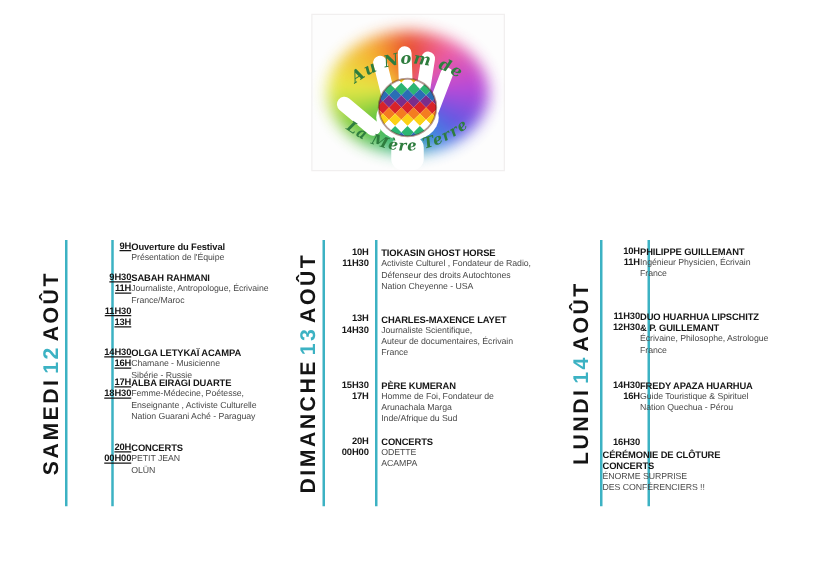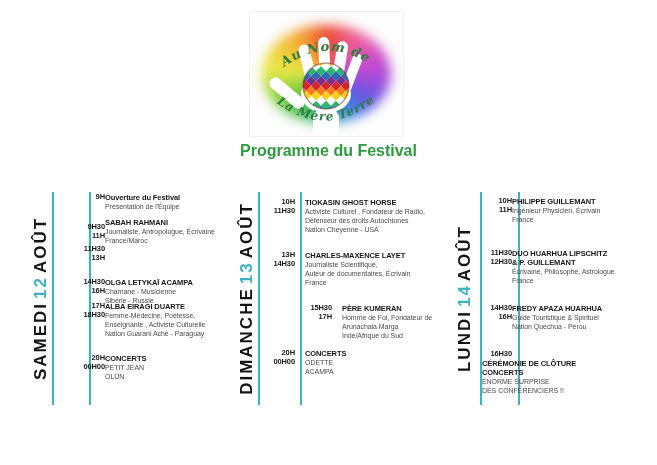--- a/index.html
+++ b/index.html
@@ -31,21 +31,21 @@
   .vline{position:absolute;top:192px;height:213px;width:2px;background:#3cb2c3;}
 
   .event{position:absolute;display:flex;align-items:flex-start;}
   .etime{font-weight:bold;font-size:7.5px;line-height:8.5px;text-align:right;
         color:#161616;letter-spacing:-0.1px;flex:none;}
   .ebody{flex:none;}
   .col2 .ebody{margin-left:10px;}
   .en{font-weight:bold;font-size:7.5px;line-height:9px;color:#161616;
         white-space:nowrap;letter-spacing:-0.1px;}
   .ed{font-size:7px;line-height:9px;color:#4a4a4a;white-space:nowrap;letter-spacing:-0.05px;}
-  .tw1{width:51px;} .tw2{width:35px;} .tw3{width:30px;}
+  .tw1{width:51px;text-decoration:underline;} .tw2{width:35px;} .tw3{width:30px;}
 </style>
 </head>
 <body>
 
 <div class="page">
 
   <div class="logo">
     <div class="logo-oval"></div>
     <svg width="153" height="124" viewBox="0 0 153 124">
       <defs>
@@ -190,21 +190,20 @@
       <text class="script-text" font-size="13">
         <textPath href="#arcT" startOffset="50%" text-anchor="middle">Au Nom de</textPath>
       </text>
       <path id="arcB" d="M 28 92 Q 76 126 124 90" fill="none"></path>
       <text class="script-text" font-size="12">
         <textPath href="#arcB" startOffset="50%" text-anchor="middle">La Mère Terre</textPath>
       </text>
     </svg>
   </div>
 
-  <div class="title">Programme du Festival</div>
 
   <div class="daylabel" style="left:30px;top:192px;">
     <span>SAMEDI</span>
     <span class="num">12</span>
     <span>AOÛT</span>
   </div>
   <div class="vline" style="left:52px;"></div>
   <div class="vline" style="left:89px;"></div>
 
   <div class="event" style="left:54px;top:193px;">
@@ -214,21 +213,21 @@
       </div>
     <div class="ebody">
       <div class="en">Ouverture du Festival</div>
       <div class="en"></div>
       <div class="ed">Présentation de l'Équipe</div>
       <div class="ed"></div>
       <div class="ed"></div>
     </div>
   </div>
 
-  <div class="event" style="left:54px;top:218px;align-items:center;">
+  <div class="event" style="left:54px;top:218px;">
     <div class="etime tw1">
       <div>9H30</div>
         <div>11H</div>
       </div>
     <div class="ebody">
       <div class="en">SABAH RAHMANI</div>
       <div class="en"></div>
       <div class="ed">Journaliste, Antropologue, Écrivaine</div>
       <div class="ed">France/Maroc</div>
       <div class="ed"></div>
@@ -313,21 +312,21 @@
       </div>
     <div class="ebody">
       <div class="en">CHARLES-MAXENCE LAYET</div>
       <div class="en"></div>
       <div class="ed">Journaliste Scientifique,</div>
       <div class="ed">Auteur de documentaires, Écrivain</div>
       <div class="ed">France</div>
     </div>
   </div>
 
-  <div class="event col2" style="left:260px;top:304px;margin-left:37px;">
+  <div class="event col2" style="left:260px;top:304px;">
     <div class="etime tw2">
       <div>15H30</div>
         <div>17H</div>
       </div>
     <div class="ebody">
       <div class="en">PÈRE KUMERAN</div>
       <div class="en"></div>
       <div class="ed">Homme de Foi, Fondateur de</div>
       <div class="ed">Arunachala Marga</div>
       <div class="ed">Inde/Afrique du Sud</div>

